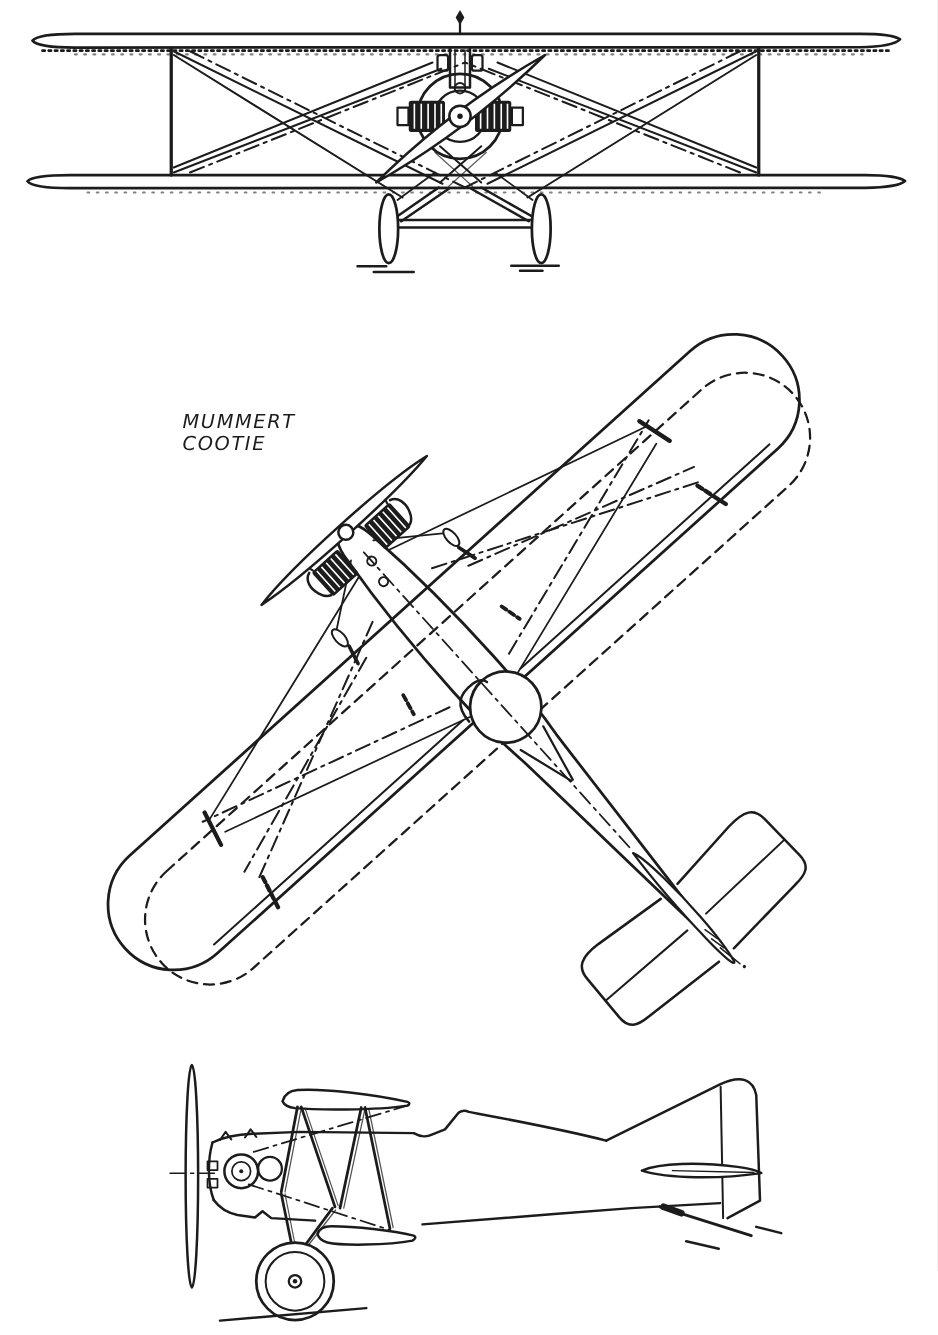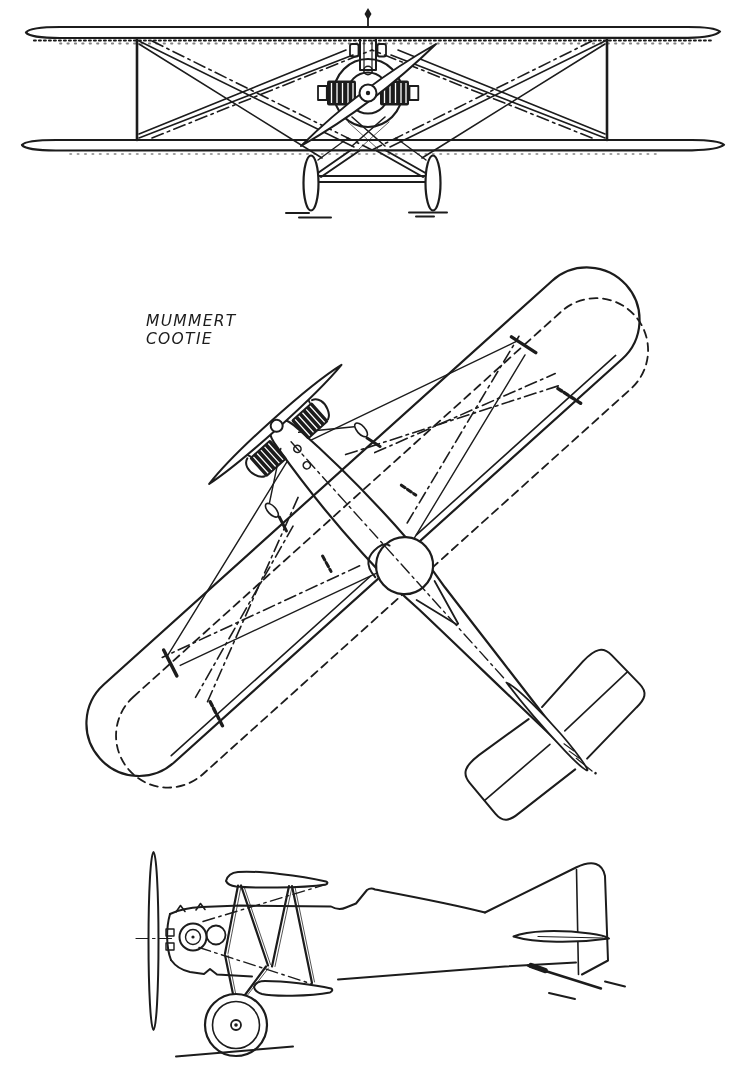--- a/index.html
+++ b/index.html
@@ -18,21 +18,21 @@
   .w12{stroke-width:1.2}.w10{stroke-width:1.0}
   .blk{fill:var(--ink);stroke:none;}
   .pap{fill:var(--paper);}
   .fin{stroke:var(--paper);stroke-width:1.3;fill:none;}
   .dd{stroke-dasharray:12 4.5 2.5 4.5;}
   .dsh{stroke-dasharray:8 5.5;}
   .stip{stroke-dasharray:1.8 3.2;}
   .stip2{stroke-dasharray:1.4 6;opacity:.55;}
   .sb{stroke-dasharray:4.5 3;}
   .aircraft-label{
-    position:absolute; left:146px; top:312px;
+    position:absolute; left:146px; top:328px;
     color:var(--ink); font-style:italic; font-weight:500;
     font-size:15.5px; line-height:18px; letter-spacing:1.3px;
     white-space:nowrap;
   }
   .aircraft-label span{display:block;}
 </style>
 </head>
 <body>
 
 <div class="sheet">

